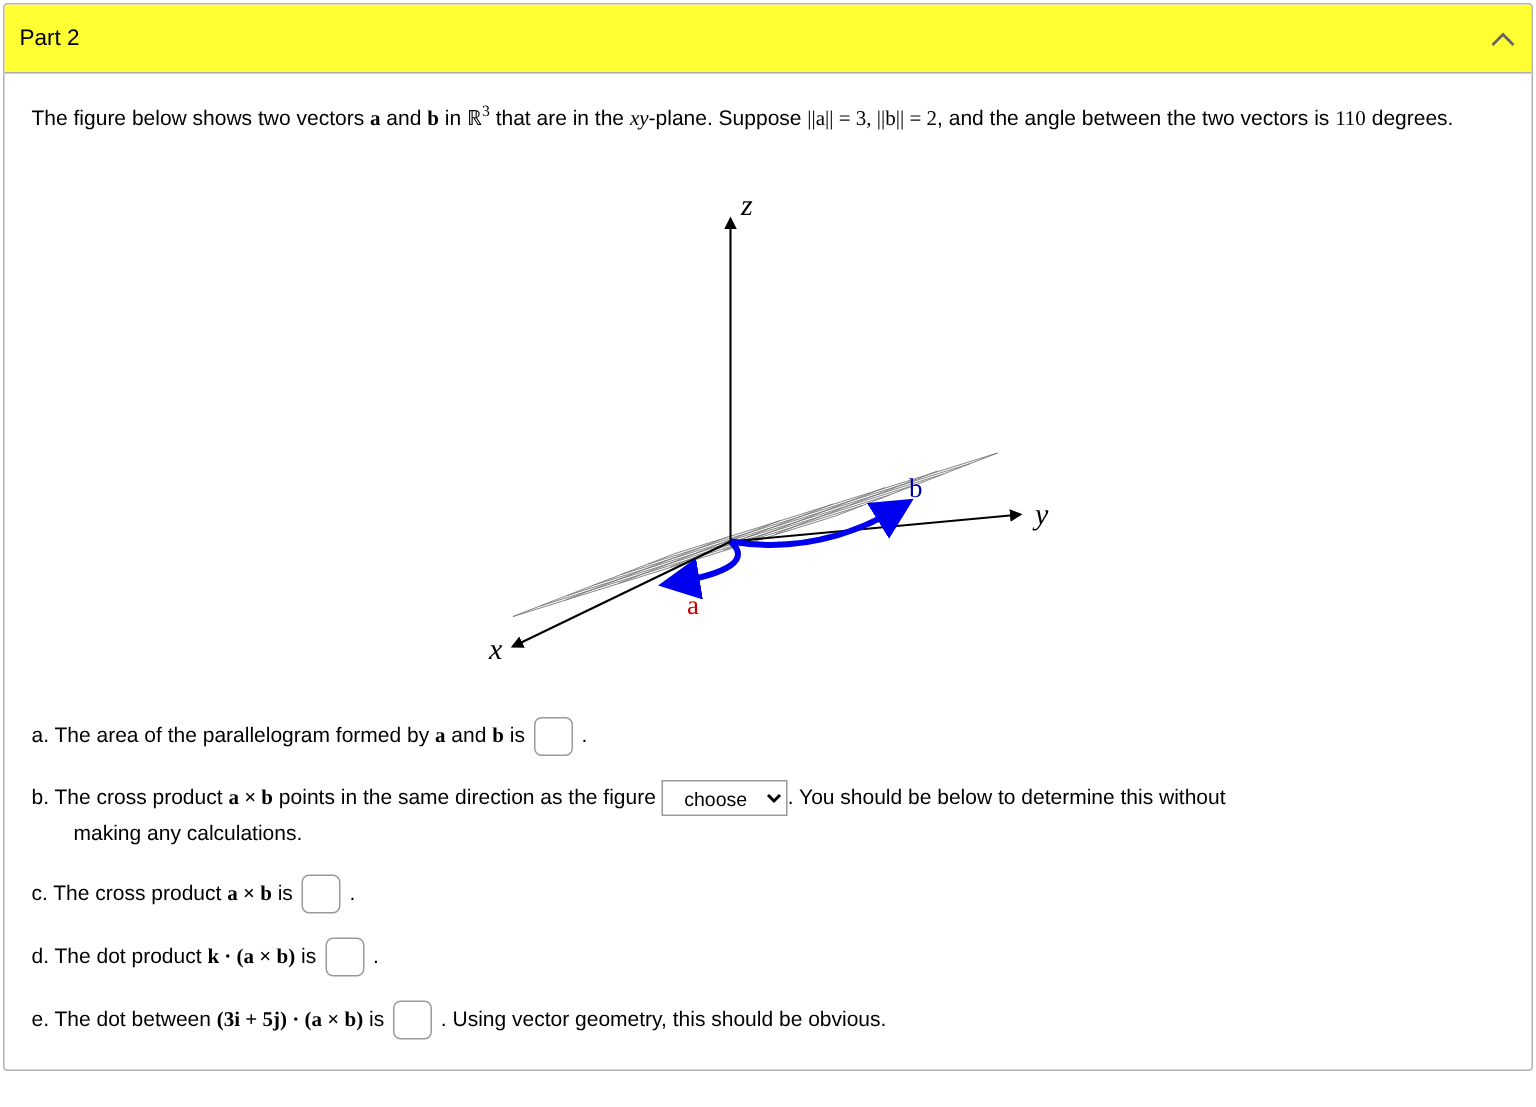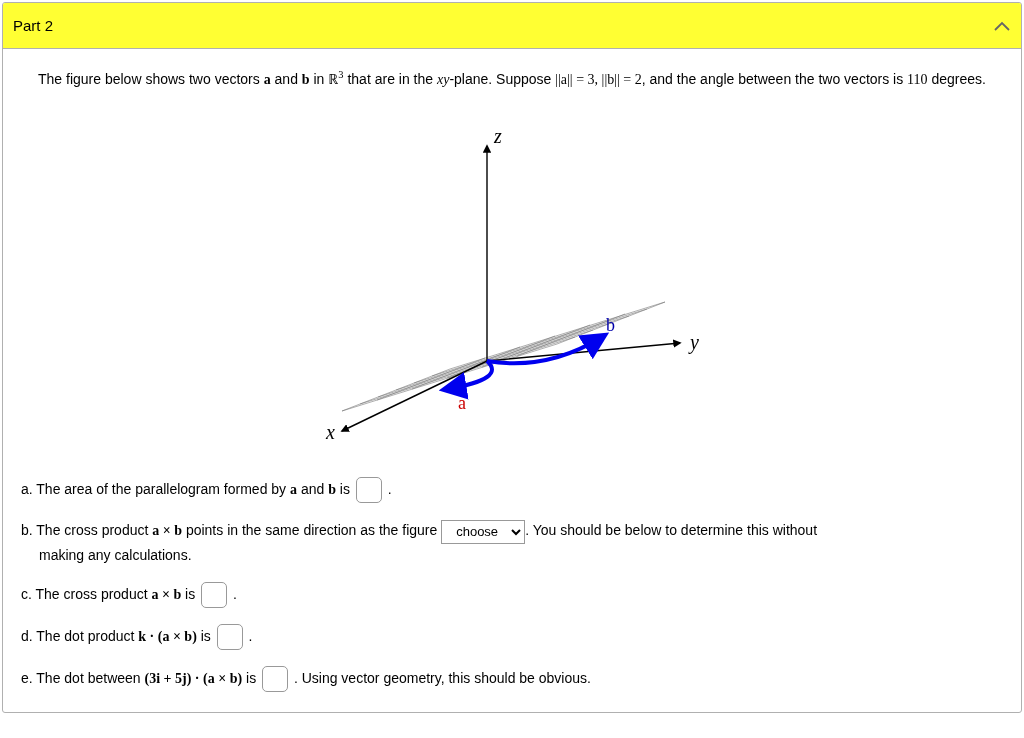--- a/index.html
+++ b/index.html
@@ -26,21 +26,21 @@
     justify-content: space-between;
     align-items: center;
     font-size: 15px;
     cursor: pointer;
   }
   .header .chevron svg { display: block; }
   .content {
     padding: 18px 18px 20px 18px;
     line-height: 1.6;
   }
-  .intro { margin-bottom: 30px; text-align: center; }
+  .intro { margin-bottom: 30px; }
   .figure-wrap {
     text-align: center;
     margin: 8px 0 20px 0;
   }
   .question {
     margin-top: 16px;
   }
   .answer-box {
     display: inline-block;
     width: 26px;
@@ -134,21 +134,21 @@
       <span>a. The area of the parallelogram formed by </span><span class="math mbf">a</span><span> and </span><span class="math mbf">b</span><span> is </span>
       <input class="answer-box" style="">
       <span>.</span>
     </div>
 
     <div class="question">
       <span>b. The cross product </span><span class="math mbf">a × b</span><span> points in the same direction as the figure </span>
       <select class="choose">
         <option>choose</option>
       </select><span>. You should be below to determine this without</span>
-      <div style="margin-left:18px;">making any calculations.</div>
+      <div style="margin-left:28px;">making any calculations.</div>
     </div>
 
     <div class="question">
       <span>c. The cross product </span><span class="math mbf">a × b</span><span> is </span>
       <input class="answer-box" style="">
       <span>.</span>
     </div>
 
     <div class="question">
       <span>d. The dot product </span><span class="math mbf">k · (a × b)</span><span> is </span>

